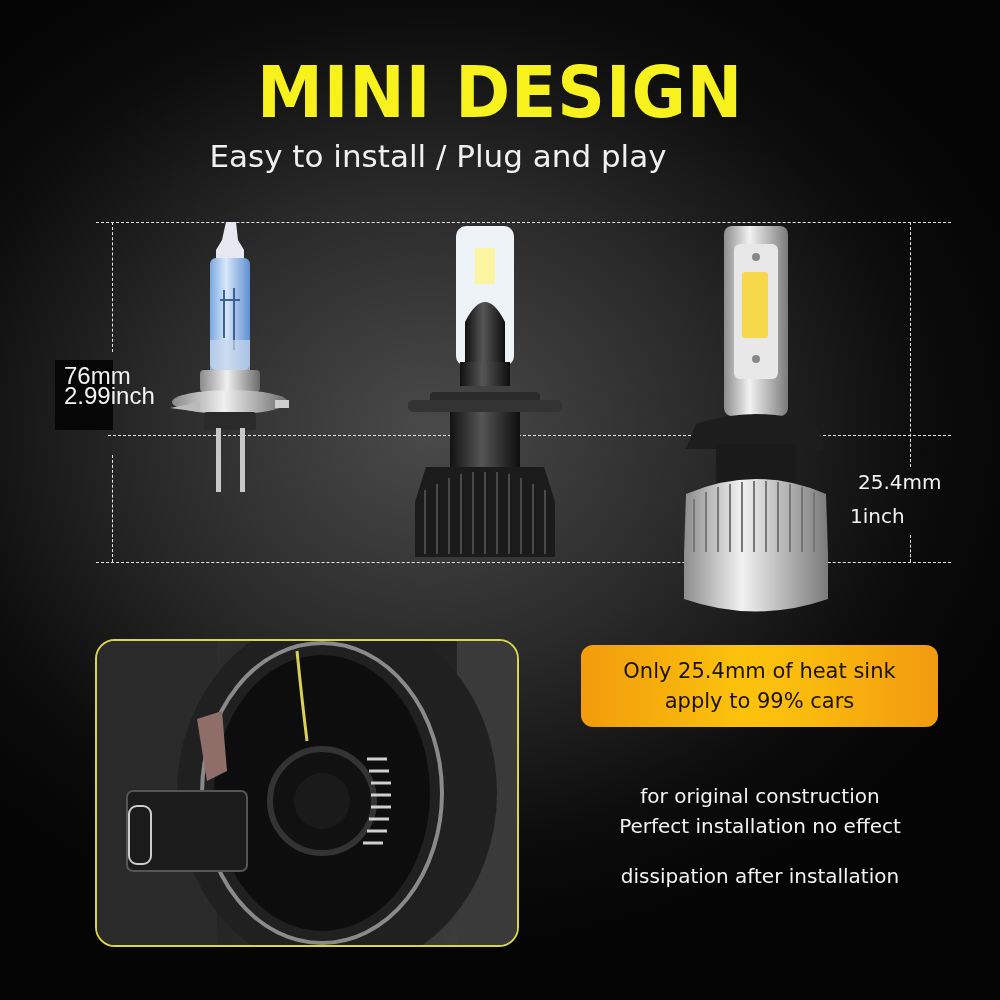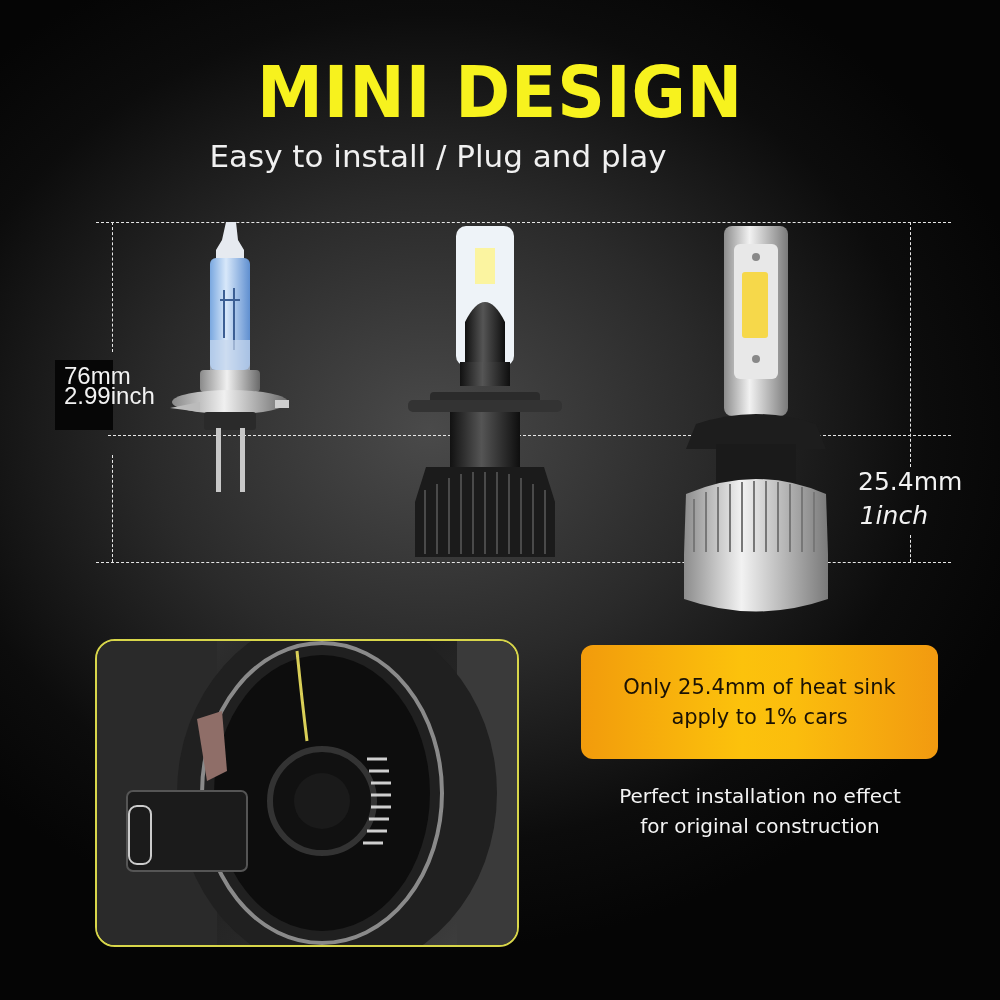--- a/index.html
+++ b/index.html
@@ -6,22 +6,22 @@
   body{width:1000px;height:1000px;overflow:hidden;position:relative;
     background:radial-gradient(ellipse 620px 520px at 430px 430px,#4a4a4a 0%,#2a2a2a 45%,#0c0c0c 80%,#050505 100%);
     font-family:"DejaVu Sans",sans-serif;}
   .abs{position:absolute;}
   .title{left:0;width:1000px;top:52px;text-align:center;font-family:"DejaVu Sans",sans-serif;font-weight:bold;
     font-size:72px;color:#f7f21e;letter-spacing:1px;transform:scaleX(0.92);line-height:80px;}
   .subtitle{left:0;width:876px;top:136px;text-align:center;color:#f0f0f0;font-size:31px;line-height:40px;}
   .dash-h{height:0;border-top:1.5px dashed #e8e8e8;}
   .dash-v{width:0;border-left:1.5px dashed #e8e8e8;}
   .meas{color:#f2f2f2;font-family:"Liberation Sans",sans-serif;font-size:24px;line-height:24px;}
-  .meas-r{color:#f2f2f2;font-size:25px;line-height:34px;text-align:right;}
-  .badge{left:581px;top:645px;width:357px;height:114px;border-radius:12px;
+  .meas-r{color:#f2f2f2;font-size:20px;line-height:34px;text-align:left;}
+  .badge{left:581px;top:645px;width:357px;height:82px;border-radius:12px;
     background:linear-gradient(90deg,#f29b0c 0%,#fcc20c 45%,#fbbd0d 60%,#f29a10 100%);
     display:flex;flex-direction:column;align-items:center;justify-content:center;}
   .badge span{color:#1a1205;font-size:21px;line-height:30px;}
   .para{left:585px;width:350px;text-align:center;color:#f4f4f4;font-size:20px;line-height:30px;}
   .photo{left:95px;top:639px;width:420px;height:304px;border:2px solid #d8d64a;border-radius:20px;overflow:hidden;
     background:linear-gradient(135deg,#3a3a3a 0%,#1e1e1e 40%,#2b2b2b 70%,#444 100%);}
 </style>
 </head>
 <body>
 
@@ -34,21 +34,21 @@
 <div class="abs dash-v" style="left:112px;top:222px;height:130px;"></div>
 <div class="abs dash-v" style="left:112px;top:455px;height:107px;"></div>
 <div class="abs dash-v" style="left:910px;top:222px;height:245px;"></div>
 <div class="abs dash-v" style="left:910px;top:535px;height:27px;"></div>
 
 <div class="abs" style="left:55px;top:360px;width:58px;height:70px;background:#060606;"></div>
 <div class="abs meas" style="left:64px;top:364px;">76mm</div>
 <div class="abs meas" style="left:64px;top:384px;">2.99inch</div>
 
 <div class="abs meas-r" style="left:858px;top:465px;width:100px;">25.4mm</div>
-<div class="abs meas-r" style="left:828px;top:499px;width:100px;font-style:italic;">1inch</div>
+<div class="abs meas-r" style="left:850px;top:499px;width:100px;">1inch</div>
 
 <svg class="abs" style="left:160px;top:220px;" width="140" height="280" viewBox="0 0 140 280">
   <defs>
     <linearGradient id="glass" x1="0" x2="1">
         <stop offset="0" stop-color="#7aa8e0"></stop>
         <stop offset="0.4" stop-color="#d8e8fa"></stop>
         <stop offset="1" stop-color="#5f8fd0"></stop>
       </linearGradient>
     <linearGradient id="metal" x1="0" x2="1">
         <stop offset="0" stop-color="#8a8a8a"></stop>
@@ -153,21 +153,22 @@
         <line x1="266" y1="202" x2="286" y2="202"></line>
     </g>
     <rect x="30" y="150" width="120" height="80" rx="6" fill="#1b1b1b" stroke="#555" stroke-width="2"></rect>
     <rect x="32" y="165" width="22" height="58" rx="8" fill="none" stroke="#ccc" stroke-width="2"></rect>
     <path d="M100 78 L125 70 L130 130 L110 140 Z" fill="#8f6e68"></path>
   </svg>
 </div>
 
 <div class="abs badge">
   <span>Only  25.4mm of heat sink</span>
-  <span>apply to 1% cars</span>
+  <span>apply to 99% cars</span>
 </div>
 
 <div class="abs para" style="top:781px;">
+  <div>for original construction</div>
   <div>Perfect installation no effect</div>
-  <div>for original construction</div>
 </div>
 <div class="abs para" style="top:861px;">
+  <div>dissipation after installation</div>
 </div>
 
 </body></html>

